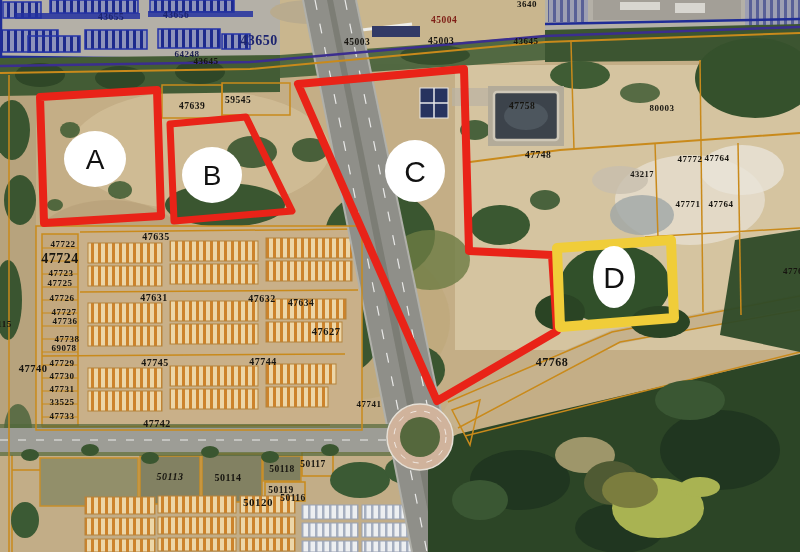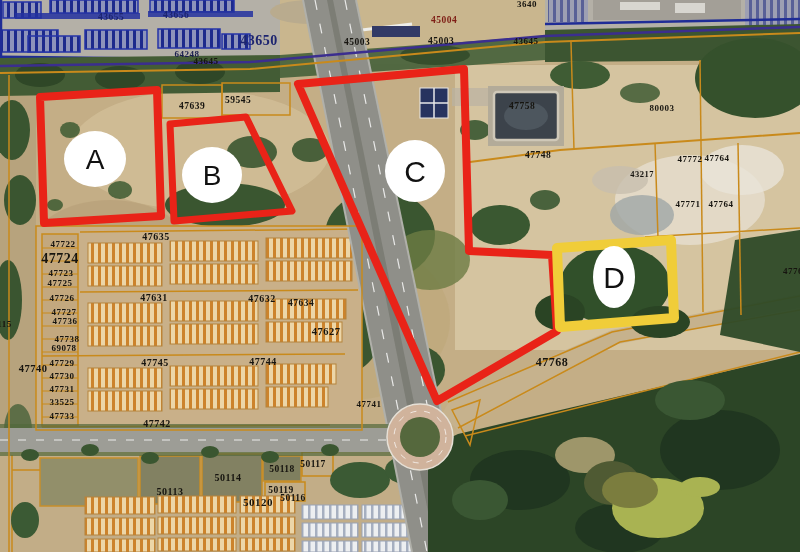--- a/index.html
+++ b/index.html
@@ -308,21 +308,21 @@
       <div class="plabel" style="left: 192px; top: 107px; color: rgb(22, 20, 15); font-size: 9.5px;">47639</div>
       <div class="plabel" style="left: 238px; top: 101px; color: rgb(22, 20, 15); font-size: 9.5px;">59545</div>
       <div class="plabel" style="left: 156px; top: 237px; color: rgb(22, 20, 15); font-size: 10px;">47635</div>
       <div class="plabel" style="left: 301px; top: 268px; color: rgb(22, 20, 15); font-size: 9.5px; margin-top: 36px;">47634</div>
       <div class="plabel" style="left: 154px; top: 298px; color: rgb(22, 20, 15); font-size: 10px;">47631</div>
       <div class="plabel" style="left: 262px; top: 299px; color: rgb(22, 20, 15); font-size: 10px;">47632</div>
       <div class="plabel" style="left: 326px; top: 332px; color: rgb(22, 20, 15); font-size: 10.5px;">47627</div>
       <div class="plabel" style="left: 155px; top: 363px; color: rgb(22, 20, 15); font-size: 10px;">47745</div>
       <div class="plabel" style="left: 263px; top: 362px; color: rgb(22, 20, 15); font-size: 10px;">47744</div>
       <div class="plabel" style="left: 157px; top: 424px; color: rgb(22, 20, 15); font-size: 10px;">47742</div>
-      <div class="plabel" style="left: 170px; top: 492px; color: rgb(22, 20, 15); font-size: 10px;">50113</div>
+      <div class="plabel" style="left: 170px; top: 477px; color: rgb(22, 20, 15); font-size: 10px; font-style: italic;">50113</div>
       <div class="plabel" style="left: 228px; top: 478px; color: rgb(22, 20, 15); font-size: 10px;">50114</div>
       <div class="plabel" style="left: 282px; top: 470px; color: rgb(22, 20, 15); font-size: 9.5px;">50118</div>
       <div class="plabel" style="left: 313px; top: 465px; color: rgb(22, 20, 15); font-size: 9.5px;">50117</div>
       <div class="plabel" style="left: 281px; top: 491px; color: rgb(22, 20, 15); font-size: 9.5px;">50119</div>
       <div class="plabel" style="left: 258px; top: 502px; color: rgb(22, 20, 15); font-size: 11px;">50120</div>
       <div class="plabel" style="left: 293px; top: 499px; color: rgb(22, 20, 15); font-size: 9.5px;">50116</div>
       <div class="plabel" style="left: 63px; top: 244px; color: rgb(22, 20, 15); font-size: 9px;">47722</div>
       <div class="plabel" style="left: 60px; top: 259px; color: rgb(22, 20, 15); font-size: 14px;">47724</div>
       <div class="plabel" style="left: 61px; top: 273px; color: rgb(22, 20, 15); font-size: 9px;">47723</div>
       <div class="plabel" style="left: 60px; top: 283px; color: rgb(22, 20, 15); font-size: 9px;">47725</div>

